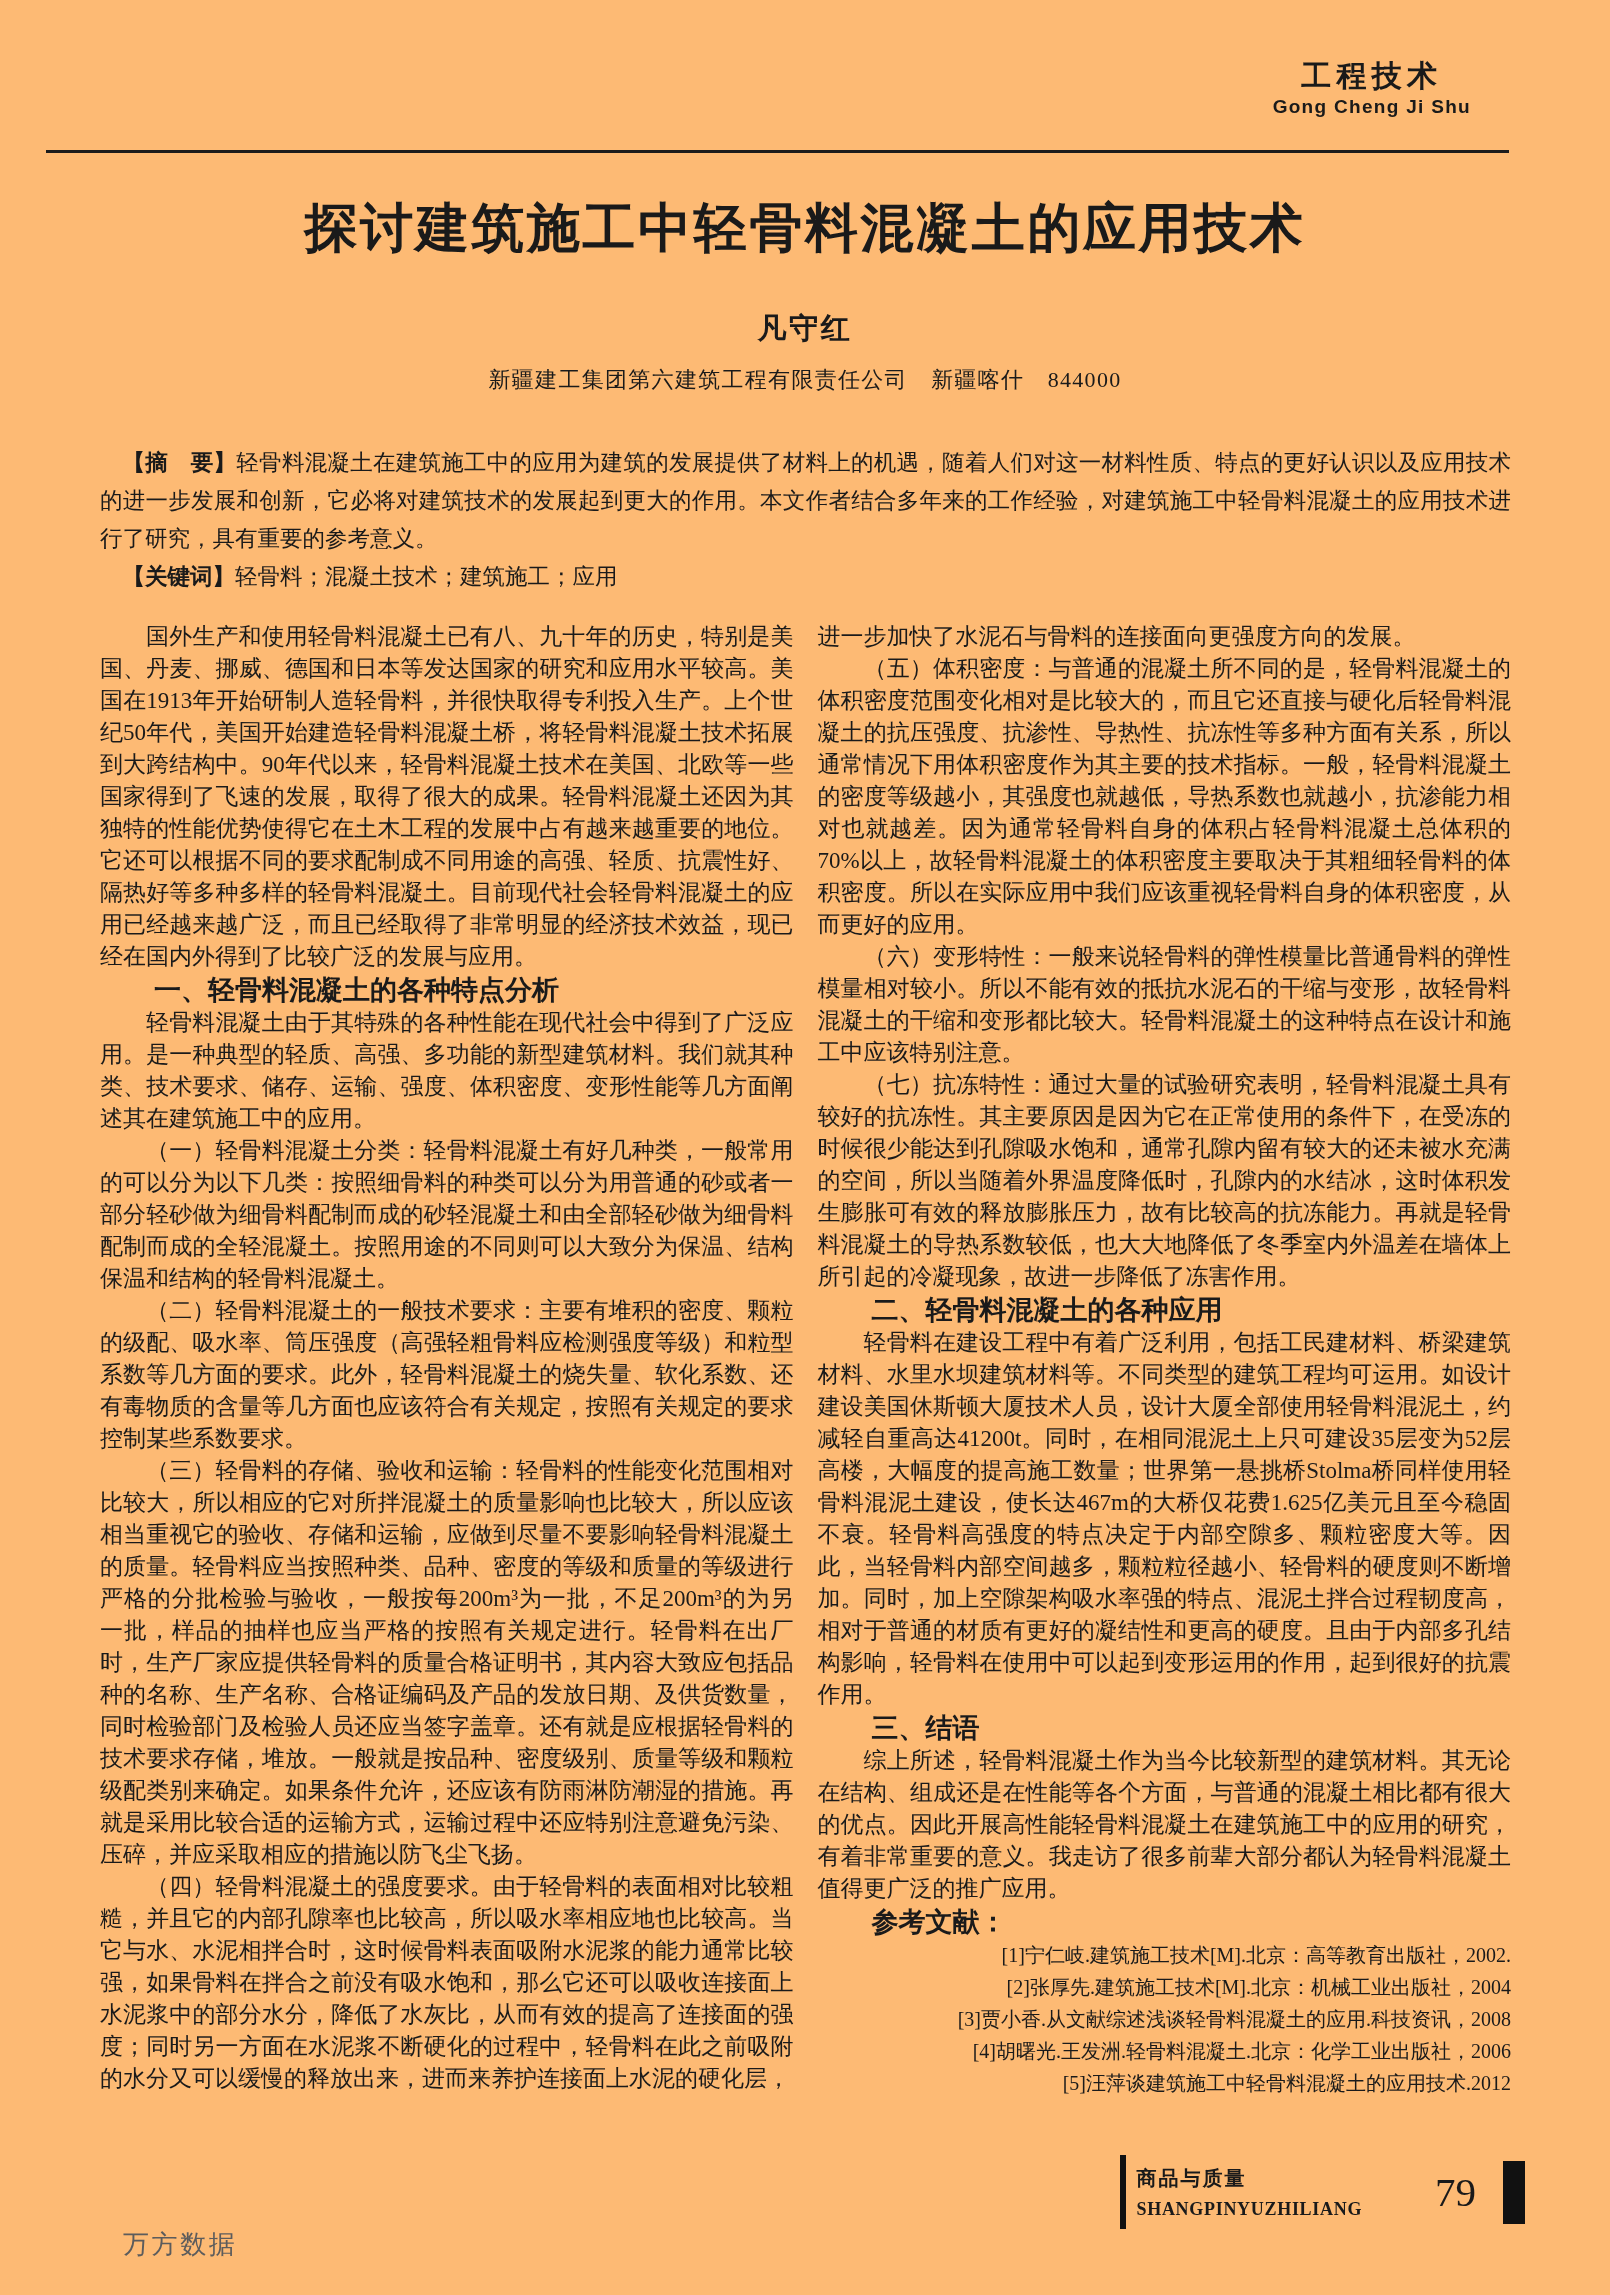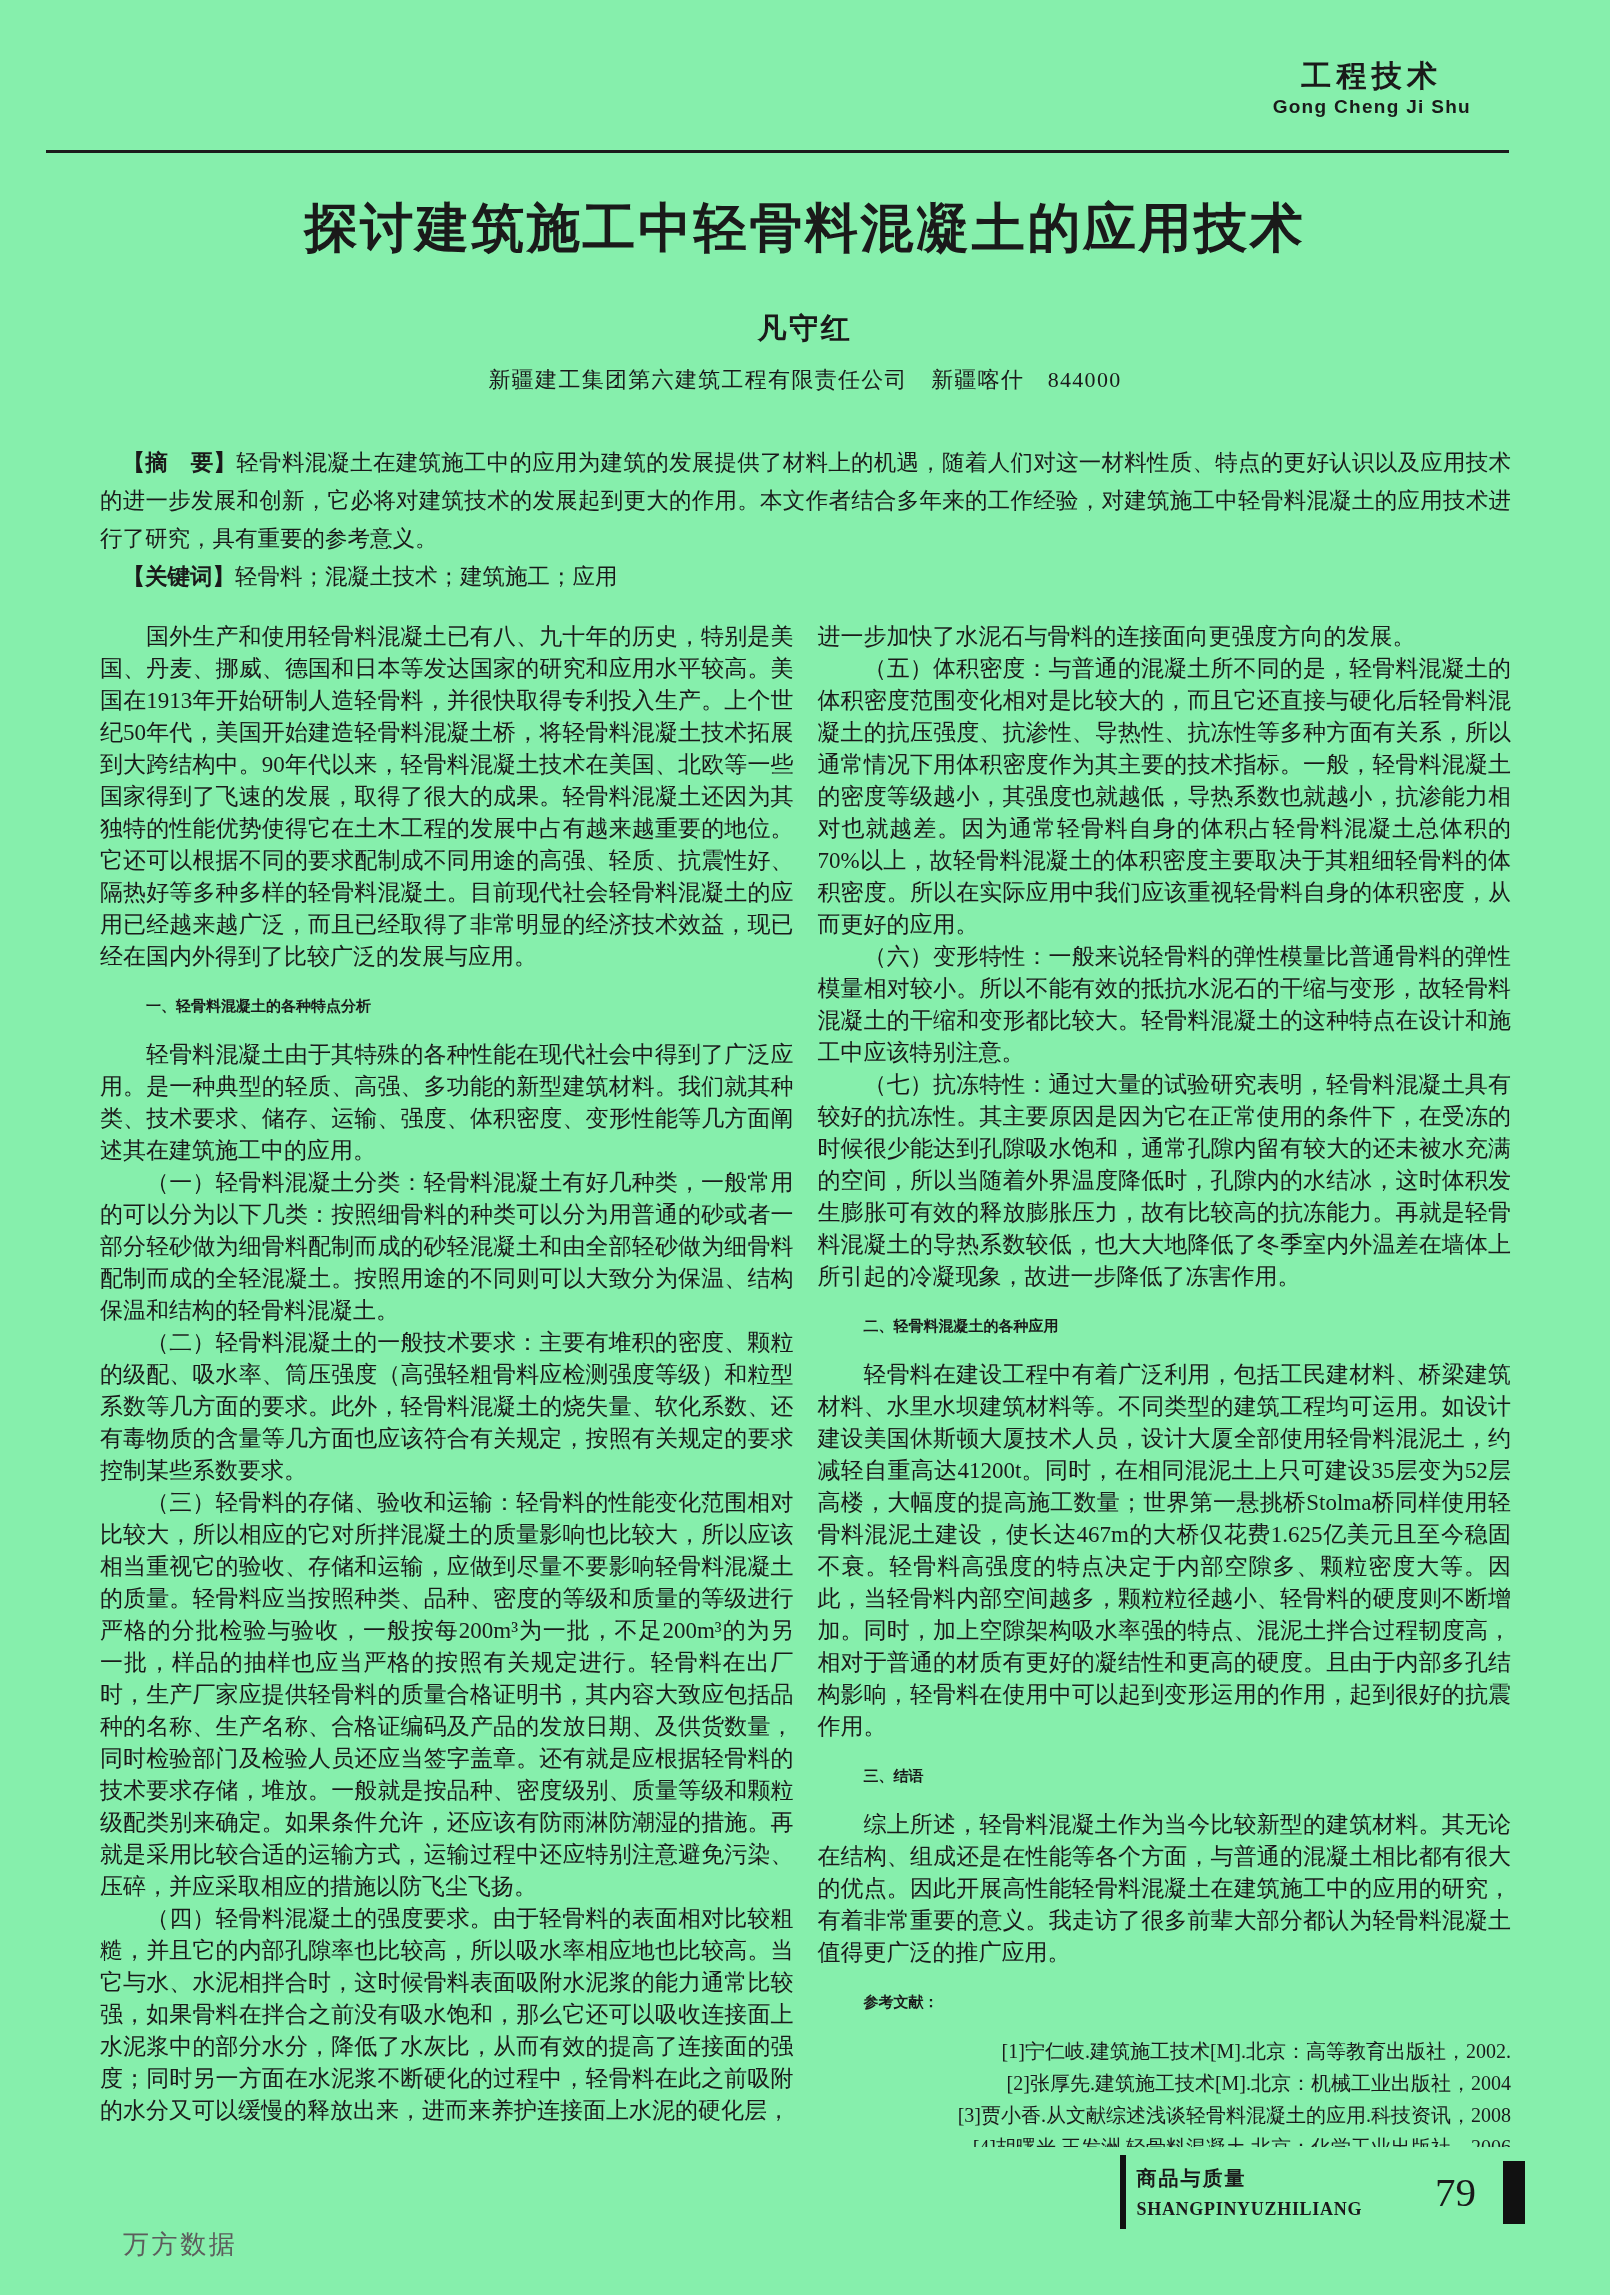--- a/index.html
+++ b/index.html
@@ -1,19 +1,19 @@
 <!DOCTYPE html>
 <html style="font-size:10.6px"><head>
 <meta charset="utf-8">
 <style>
   html,body{margin:0;padding:0;background:#e8e8e4;}
   .page{
     position:relative;
     width:1610px;height:2295px;
-    background:#86efac;
+    background:#fdba74;
     font-family:"Liberation Serif", serif;
     color:#1a1a1a;
     overflow:hidden;
   }
   
   .journal-header{
     position:absolute;top:57px;right:139px;
     text-align:center;
   }
   .journal-header .cn{
@@ -56,21 +56,21 @@
     display:flex;gap:24px;overflow:hidden;
   }
   .col{flex:1 1 0;min-width:0;}
   .para{
     font-size:23px;line-height:32px;text-align:justify;
     text-indent:2em;margin:0;
   }
   .para.cont{text-indent:0;}
   .heading{
     font-family:Liberation Serif, serif;
-    font-weight:bold;font-size:15px;line-height:34px;text-indent:2em;margin:16px;
+    font-weight:bold;font-size:27px;line-height:34px;text-indent:2em;margin:0;
   }
   .ref{
     font-size:20px;line-height:32px;padding-left:1em;text-align:right;margin:0;
   }
   
   .page-footer{
     position:absolute;top:2155px;right:85px;
     display:flex;align-items:center;
   }
   .footer-bar{width:6px;height:74px;background:#111;margin-right:10.6px;}

